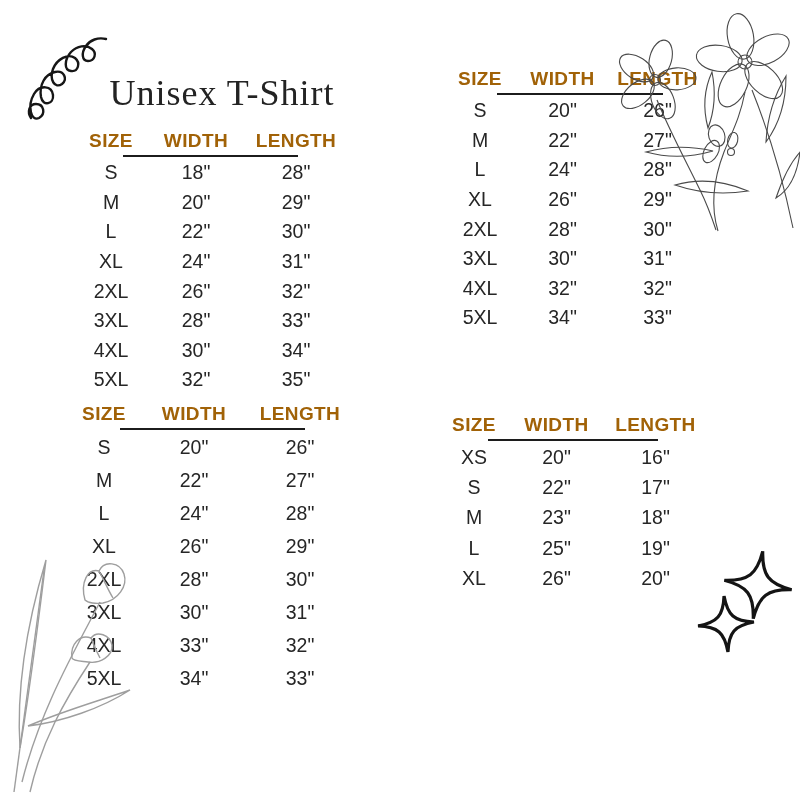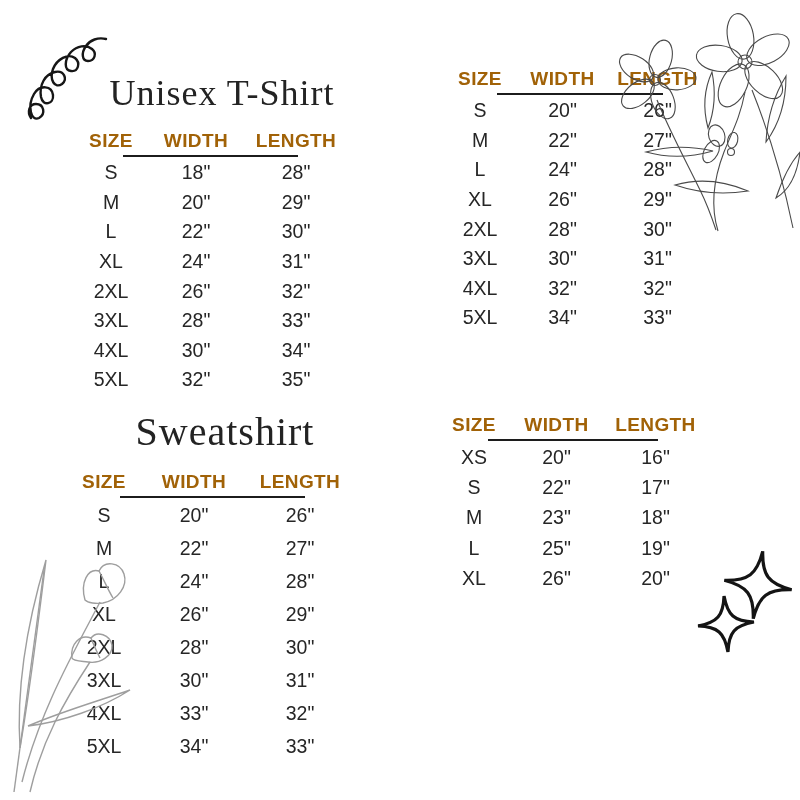--- a/index.html
+++ b/index.html
@@ -152,21 +152,20 @@
       </div>
       <div class="trow">
         <div class="cell">5XL</div>
         <div class="cell">34"</div>
         <div class="cell">33"</div>
       </div>
     </div>
 </section>
 
 <section class="size-table t3">
-  <h2 class="title">Sweatshirt</h2>
   <div class="thead">
     <div class="hcell">SIZE</div>
     <div class="hcell">WIDTH</div>
     <div class="hcell">LENGTH</div>
   </div>
   <div class="divider"></div>
   <div class="rows">
       <div class="trow">
         <div class="cell">S</div>
         <div class="cell">20"</div>

